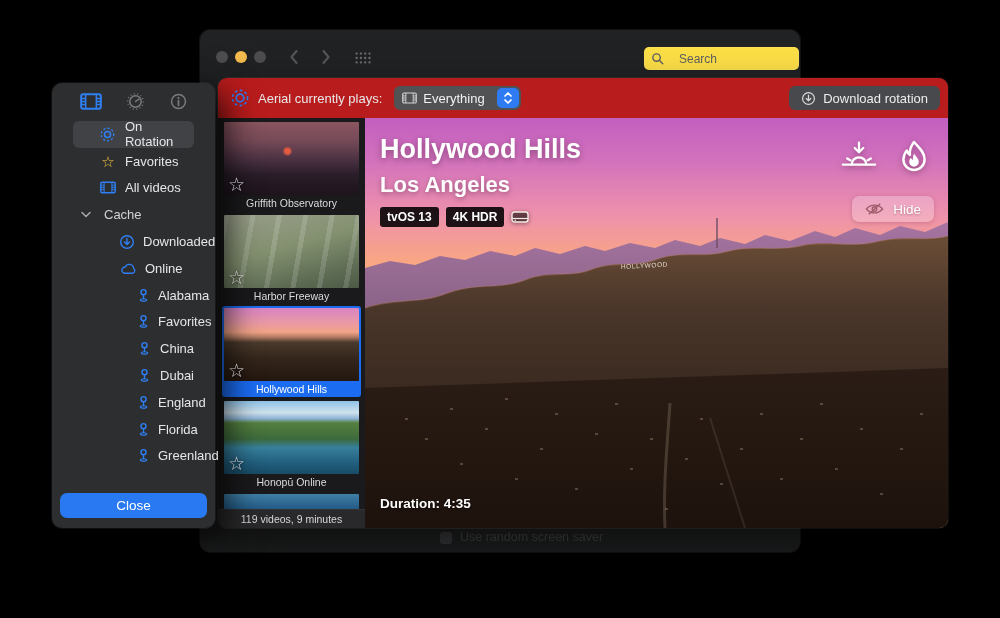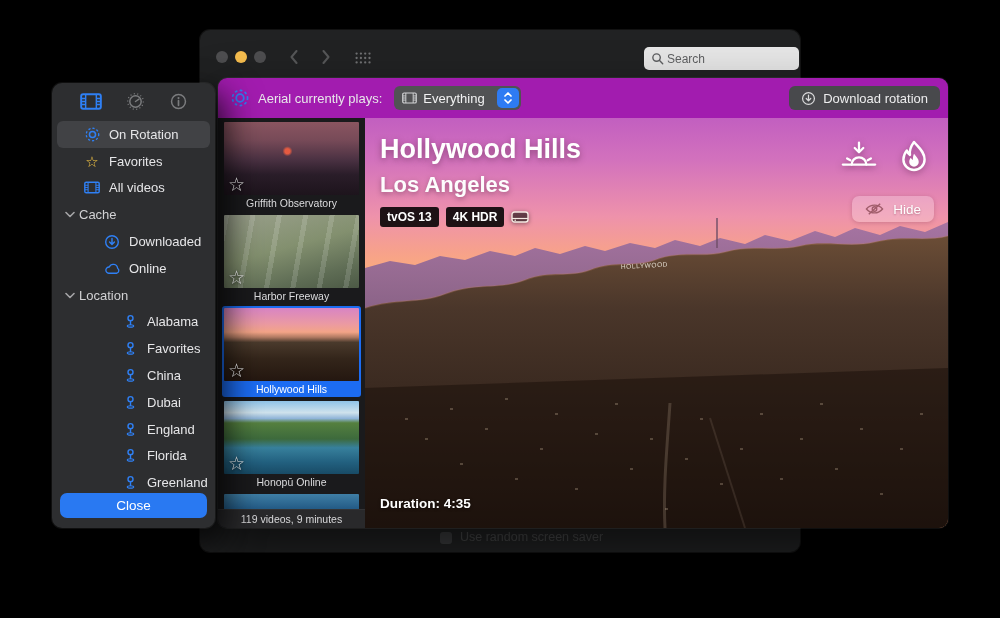--- a/index.html
+++ b/index.html
@@ -9,33 +9,33 @@
   .abs{position:absolute;}
   svg{display:block;}
 
   
   .bg-window{position:absolute;left:200px;top:30px;width:600px;height:522px;
     background:#212223;border-radius:10px;
     box-shadow:0 0 0 1px rgba(255,255,255,.07),0 24px 60px rgba(0,0,0,.65);}
   .titlebar{position:absolute;left:0;top:0;right:0;height:48px;}
   .tl{position:absolute;top:21px;width:12px;height:12px;border-radius:50%;}
   .win-title{position:absolute;left:185px;top:49px;font-size:13.5px;font-weight:bold;color:#9c9da0;}
-  .searchbox{position:absolute;left:444px;top:17px;width:141px;height:21px;background:#e5e5e5;
+  .searchbox{position:absolute;left:444px;top:17px;width:141px;height:21px;background:#fde047;
     border:1px solid rgba(255,255,255,.08);border-radius:5px;display:flex;align-items:center;
-    padding:0 6px;gap:3px;}
+    padding:0 6px;gap:15px;}
   .searchbox span{font-size:12px;color:#5e5f61;}
   .bg-bottom-row{position:absolute;left:240px;bottom:8px;display:flex;align-items:flex-end;gap:8px;}
   .faux-check{width:12px;height:12px;border-radius:3px;background:#3c3d3f;}
   .faux-check-label{font-size:12.5px;color:rgba(255,255,255,.17);}
 
   
   .aerial-window{position:absolute;left:218px;top:78px;width:730px;height:450px;
     border-radius:9px;overflow:hidden;background:#19191b;
     box-shadow:0 0 0 1px rgba(255,255,255,.06),0 22px 50px rgba(0,0,0,.6);z-index:2;}
-  .aerial-toolbar{position:absolute;left:0;top:0;right:0;height:40px;background:#a21caf;
+  .aerial-toolbar{position:absolute;left:0;top:0;right:0;height:40px;background:#b91c1c;
     display:flex;align-items:center;padding:0 8px 0 12px;gap:8px;border-bottom:1px solid rgba(0,0,0,.45);}
   .toolbar-label{font-size:13px;color:#e8e8ea;margin-right:4px;}
   .popup{height:24px;background:#515254;border-radius:6px;display:flex;align-items:center;
     padding:0 2px 0 8px;gap:6px;cursor:default;}
   .popup .val{font-size:13px;color:#f2f2f3;padding-right:6px;}
   .popup-cap{width:22px;height:20px;background:#2e7bf3;border-radius:5px;display:flex;
     align-items:center;justify-content:center;}
   .spacer{flex:1;}
   .tool-btn{height:24px;background:#48494c;border-radius:6px;display:flex;align-items:center;
     gap:7px;padding:0 12px;font-size:13px;color:#ededee;}
@@ -87,26 +87,26 @@
     text-shadow:0 1px 3px rgba(0,0,0,.6);}
   .scenery{position:absolute;left:0;bottom:0;width:583px;height:310px;}
 
   
   .sidebar{position:absolute;left:52px;top:83px;width:163px;height:445px;background:#2d2e30;
     border-radius:10px;z-index:3;
     box-shadow:0 0 0 1px rgba(255,255,255,.06),14px 14px 34px rgba(0,0,0,.55),0 10px 30px rgba(0,0,0,.5);}
   .side-tabs{position:absolute;left:0;top:9px;width:100%;display:flex;justify-content:center;
     gap:24px;align-items:center;}
   .nav-rows{position:absolute;left:0;top:38px;right:0;}
-  .row{height:26.8px;display:flex;align-items:center;margin:0 5px;border-radius:6px;
+  .row{height:26.8px;display:flex;align-items:center;margin:0 21px;border-radius:6px;
     font-size:13px;color:#e6e6e8;gap:8px;}
   .row.sel{background:#414245;}
   .row .ic{width:18px;display:flex;justify-content:center;}
   .row.lvl0{padding-left:26px;}
-  .row.section{padding-left:8px;gap:4px;color:#d2d2d4;}
+  .row.section{padding-left:8px;gap:13px;color:#d2d2d4;}
   .row.lvl1{padding-left:46px;}
   .row.lvl2{padding-left:64px;}
   .close-btn{position:absolute;left:8px;right:8px;bottom:10px;height:25px;background:#2979f2;
     border-radius:7px;color:#fff;font-size:13.5px;display:flex;align-items:center;justify-content:center;}
   .star-glyph{color:#f6c644;font-size:15px;line-height:1;}
 </style>
 </head>
 <body>
 
 <div class="bg-window">
@@ -380,26 +380,20 @@
       <span>Downloaded</span>
     </div>
     <div class="row lvl1">
       <span class="ic">
         <svg width="17" height="13" viewBox="0 0 18 13">
             <path d="M5 11.5 A3.3 3.3 0 1 1 5.6 4.9 A4.6 4.6 0 0 1 14.4 6.3 A2.9 2.9 0 0 1 13.6 11.5 Z" fill="none" stroke="#2f80f5" stroke-width="1.4" stroke-linejoin="round"></path>
           </svg>
       </span>
       <span>Online</span>
     </div>
-    <div class="row section">
-      <svg width="10" height="7" viewBox="0 0 10 6">
-          <path d="M1 1 L5 5 L9 1" fill="none" stroke="#a5a5a7" stroke-width="1.6" stroke-linecap="round" stroke-linejoin="round"></path>
-        </svg>
-      <span>Location</span>
-    </div>
     <div class="row lvl2">
       <span class="ic">
           <svg width="13" height="15" viewBox="0 0 14 16">
             <circle cx="7" cy="4.4" r="2.7" fill="none" stroke="#2f80f5" stroke-width="1.5"></circle>
             <path d="M7 7.1 V12" stroke="#2f80f5" stroke-width="1.5"></path>
             <ellipse cx="7" cy="12.8" rx="3.4" ry="1.3" fill="none" stroke="#2f80f5" stroke-width="1.3"></ellipse>
           </svg>
         </span>
       <span>Alabama</span>
     </div>

